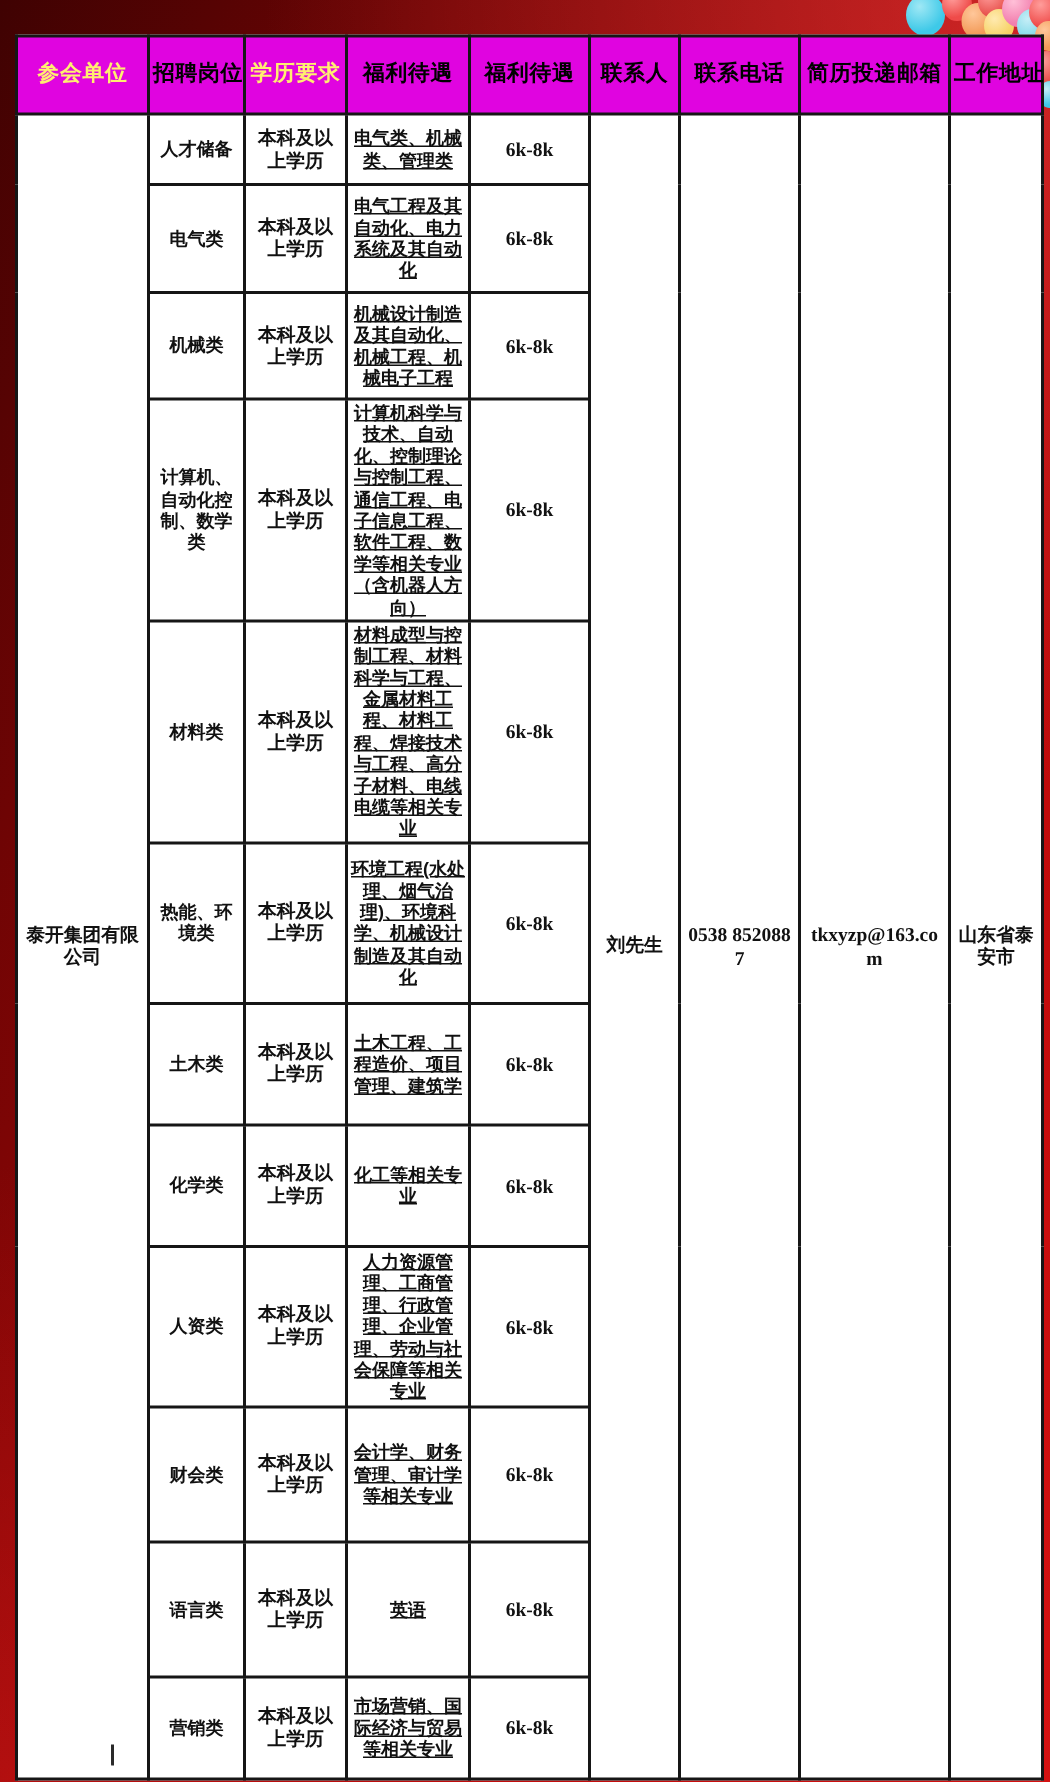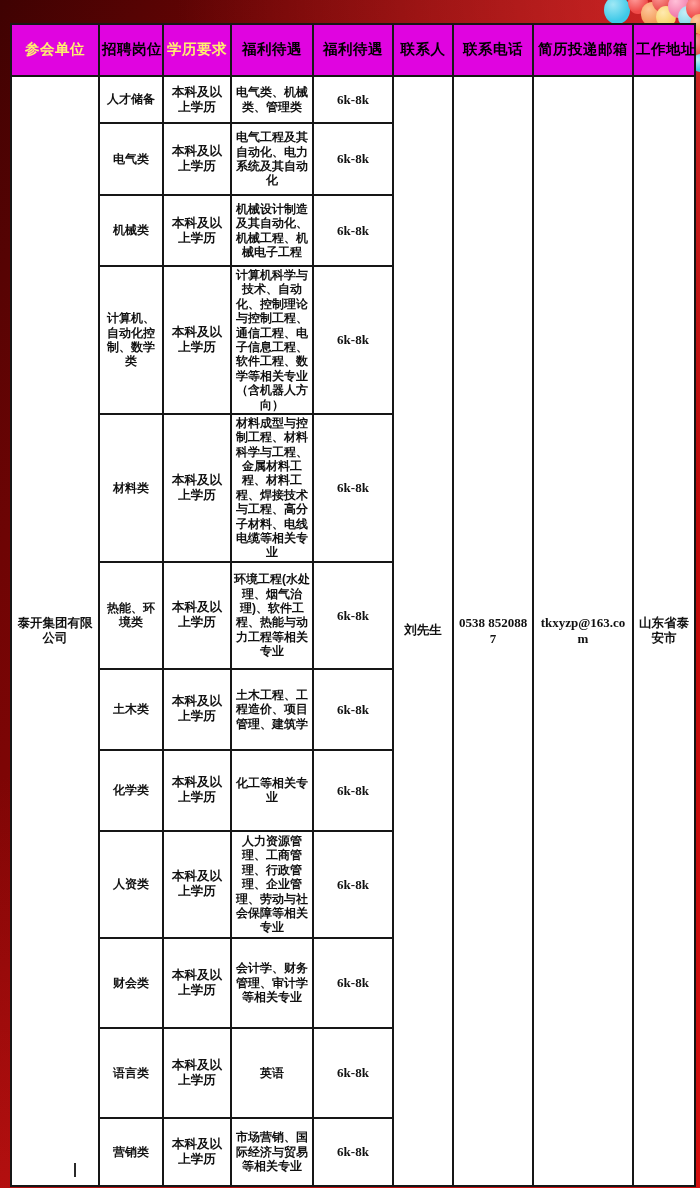--- a/index.html
+++ b/index.html
@@ -40,21 +40,21 @@
     line-height:1.2;
   }
   table.job th{
     background:#e004e0;color:#000000;
     height:48px;font-size:14.5px;letter-spacing:.5px;
     word-break:keep-all;
   }
   table.job th.accent{color:#ffef70;}
   td.pos{font-size:12px;}
   td.edu{font-size:12.5px;}
-  td.major{font-size:12px;line-height:1.18;}
+  td.major{font-size:12px;line-height:1.18;text-decoration:underline;}
   td.salary,td.phone,td.email{
     font-family:Liberation Serif, serif;
     font-size:13px;word-break:keep-all;
   }
   td.company,td.contact,td.address{font-size:12.5px;}
   
   tbody tr:nth-child(1){height:47px;}
   tbody tr:nth-child(2){height:72px;}
   tbody tr:nth-child(3){height:71px;}
   tbody tr:nth-child(4){height:143px;}
@@ -147,21 +147,21 @@
     </tr>
     <tr>
       <td class="pos">材料类</td>
       <td class="edu">本科及以上学历</td>
       <td class="major">材料成型与控制工程、材料科学与工程、金属材料工程、材料工程、焊接技术与工程、高分子材料、电线电缆等相关专业</td>
       <td class="salary">6k-8k</td>
     </tr>
     <tr>
       <td class="pos">热能、环境类</td>
       <td class="edu">本科及以上学历</td>
-      <td class="major">环境工程(水处理、烟气治理)、软件工程、热能与动力工程等相关专业</td>
+      <td class="major">环境工程(水处理、烟气治理)、环境科学、机械设计制造及其自动化</td>
       <td class="salary">6k-8k</td>
     </tr>
     <tr>
       <td class="pos">土木类</td>
       <td class="edu">本科及以上学历</td>
       <td class="major">土木工程、工程造价、项目管理、建筑学</td>
       <td class="salary">6k-8k</td>
     </tr>
     <tr>
       <td class="pos">化学类</td>

